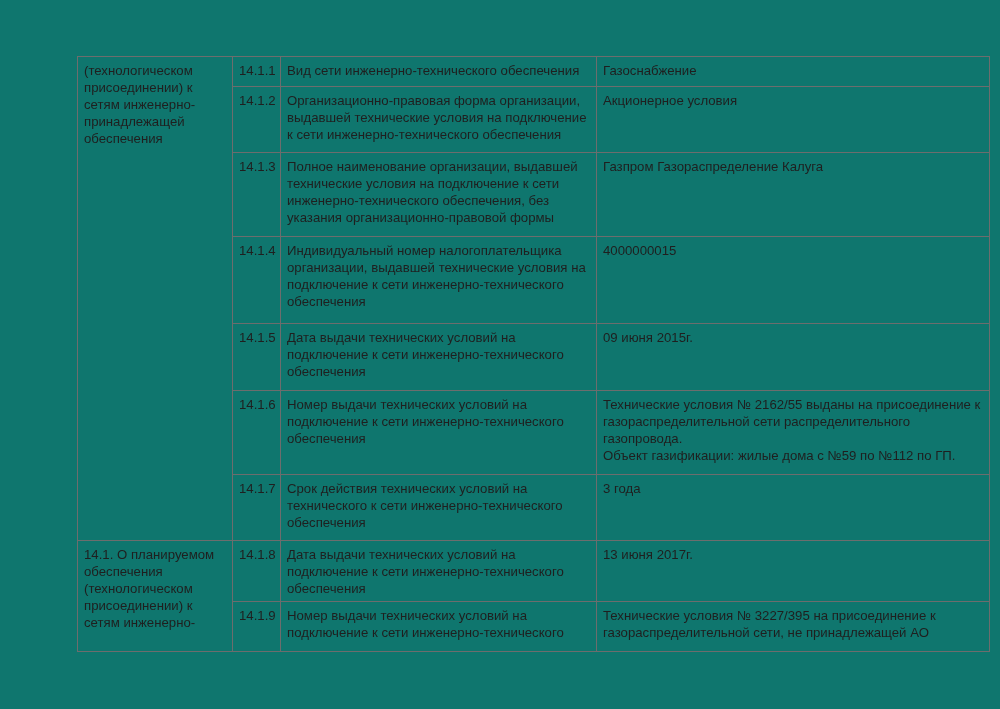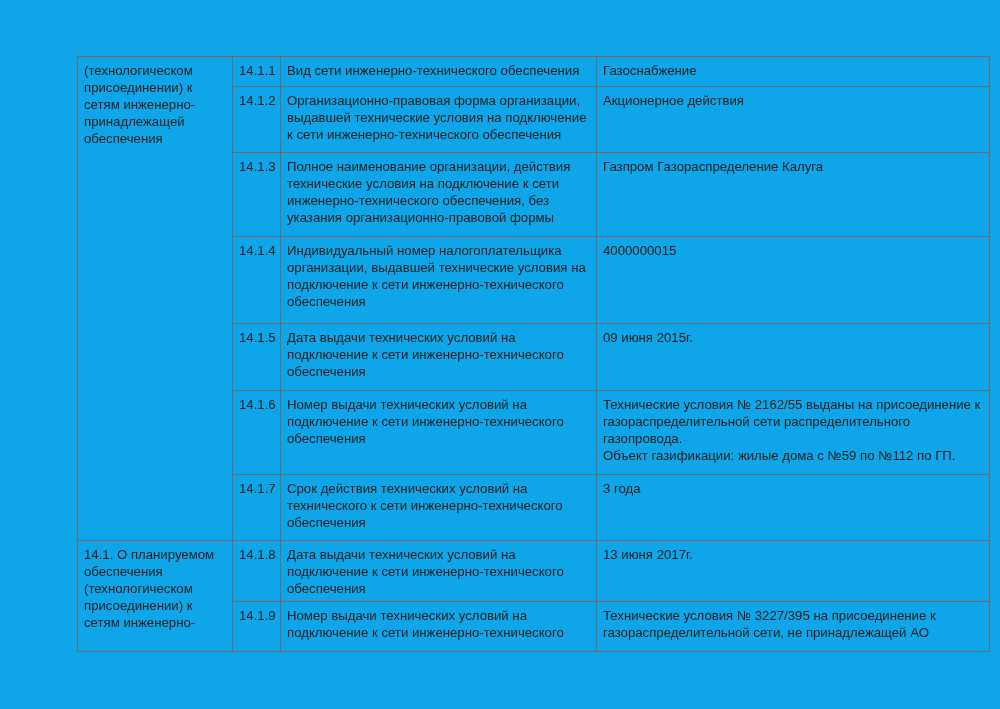--- a/index.html
+++ b/index.html
@@ -12,21 +12,21 @@
       height: 709px;
       position: relative;
       overflow: hidden;
       font-family: "Liberation Sans", "DejaVu Sans", sans-serif;
       color: #1f1f1f;
     }
     .page {
       position: absolute;
       left: 0; top: 0;
       width: 1000px; height: 709px;
-      background: #0ea5e9;
+      background: #0f766e;
     }
     table.doc {
       position: absolute;
       left: 77px;
       top: 56px;
       width: 912px;
       border-collapse: collapse;
       table-layout: fixed;
       font-size: 13.2px;
       line-height: 17px;
@@ -69,26 +69,26 @@
         <td class="num">14.1.1</td>
         <td>Вид сети инженерно-технического обеспечения</td>
         <td>
           <span class="val-line">Газоснабжение</span>
         </td>
       </tr>
       <tr style="height:66px">
         <td class="num">14.1.2</td>
         <td>Организационно-правовая форма организации, выдавшей технические условия на подключение к сети инженерно-технического обеспечения</td>
         <td>
-          <span class="val-line">Акционерное действия</span>
+          <span class="val-line">Акционерное условия</span>
         </td>
       </tr>
       <tr style="height:84px">
         <td class="num">14.1.3</td>
-        <td>Полное наименование организации, действия технические условия на подключение к сети инженерно-технического обеспечения, без указания организационно-правовой формы</td>
+        <td>Полное наименование организации, выдавшей технические условия на подключение к сети инженерно-технического обеспечения, без указания организационно-правовой формы</td>
         <td>
           <span class="val-line">Газпром Газораспределение Калуга</span>
         </td>
       </tr>
       <tr style="height:87px">
         <td class="num">14.1.4</td>
         <td>Индивидуальный номер налогоплательщика организации, выдавшей технические условия на подключение к сети инженерно-технического обеспечения</td>
         <td>
           <span class="val-line">4000000015</span>
         </td>

